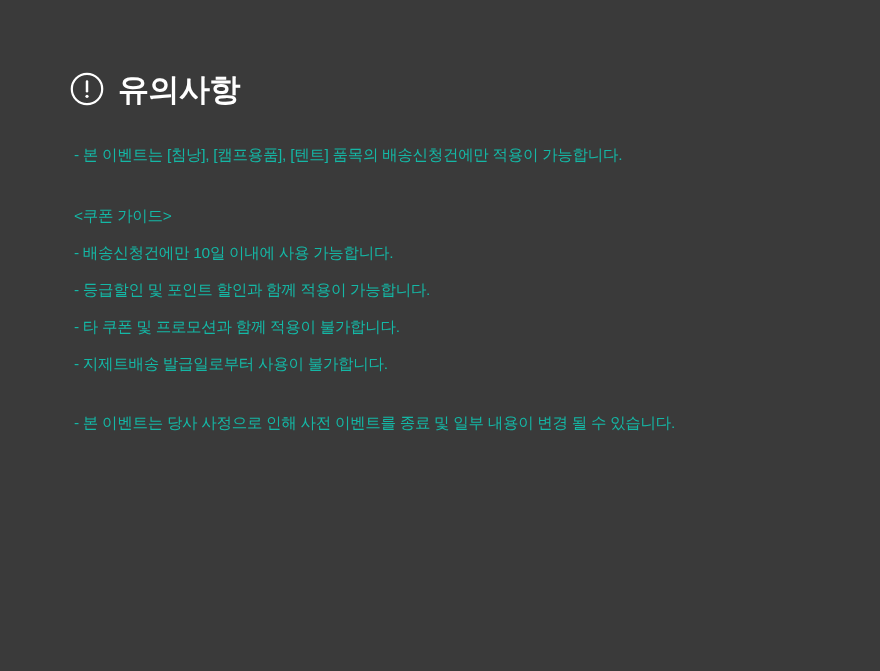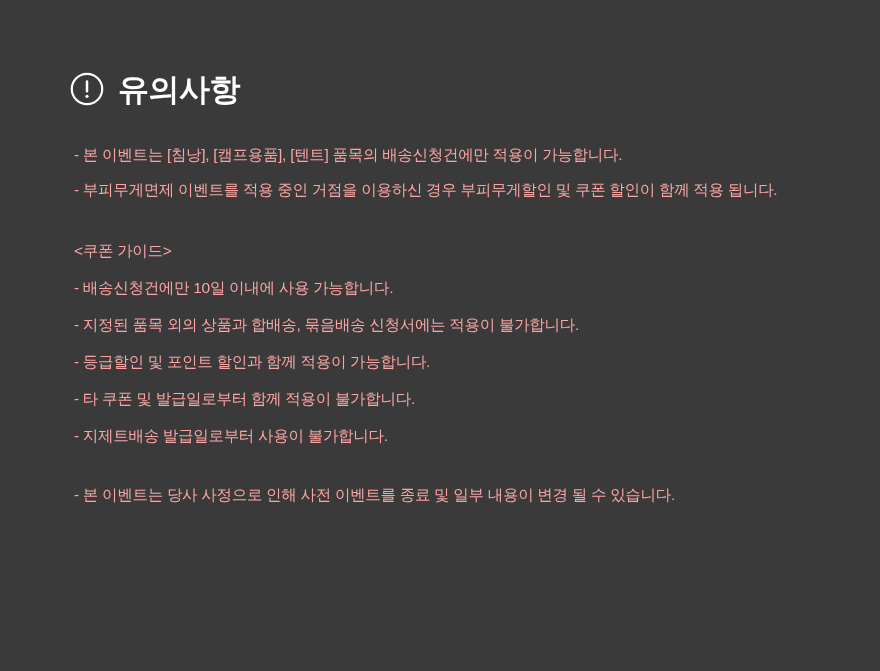--- a/index.html
+++ b/index.html
@@ -36,21 +36,21 @@
   .notice-title {
     font-size: 31px;
     font-weight: bold;
     letter-spacing: -0.5px;
     line-height: 1;
     color: #ffffff;
   }
   .notice-body {
     font-size: 15.5px;
     line-height: 1;
-    color: #fca5a5;
+    color: #14b8a6;
   }
   .line {
     line-height: 1.1;
     letter-spacing: -0.3px;
     margin: 0 0 20px 4px;
     white-space: nowrap;
   }
   .line.tight {
     margin-bottom: 18px;
   }
@@ -73,30 +73,28 @@
         <rect x="15.75" y="8.2" width="2.5" height="12.2" rx="1.25" fill="#ffffff"></rect>
         <circle cx="17" cy="24.3" r="1.6" fill="#ffffff"></circle>
       </svg>
     </span>
     <div class="notice-title">유의사항</div>
   </div>
 
   <div class="notice-body">
 
     <div class="line tight">- 본 이벤트는 [침낭], [캠프용품], [텐트] 품목의 배송신청건에만 적용이 가능합니다.</div>
-    <div class="line tight">- 부피무게면제 이벤트를 적용 중인 거점을 이용하신 경우 부피무게할인 및 쿠폰 할인이 함께 적용 됩니다.</div>
 
     <div class="spacer-block"></div>
 
     <div class="line">&lt;쿠폰 가이드&gt;</div>
 
     <div class="line">- 배송신청건에만 10일 이내에 사용 가능합니다.</div>
-    <div class="line">- 지정된 품목 외의 상품과 합배송, 묶음배송 신청서에는 적용이 불가합니다.</div>
     <div class="line">- 등급할인 및 포인트 할인과 함께 적용이 가능합니다.</div>
-    <div class="line">- 타 쿠폰 및 발급일로부터 함께 적용이 불가합니다.</div>
+    <div class="line">- 타 쿠폰 및 프로모션과 함께 적용이 불가합니다.</div>
     <div class="line">- 지제트배송 발급일로부터 사용이 불가합니다.</div>
 
     <div class="spacer-small"></div>
 
     <div class="line">- 본 이벤트는 당사 사정으로 인해 사전 이벤트를 종료 및 일부 내용이 변경 될 수 있습니다.</div>
 
   </div>
 </div>
 
 </body></html>

